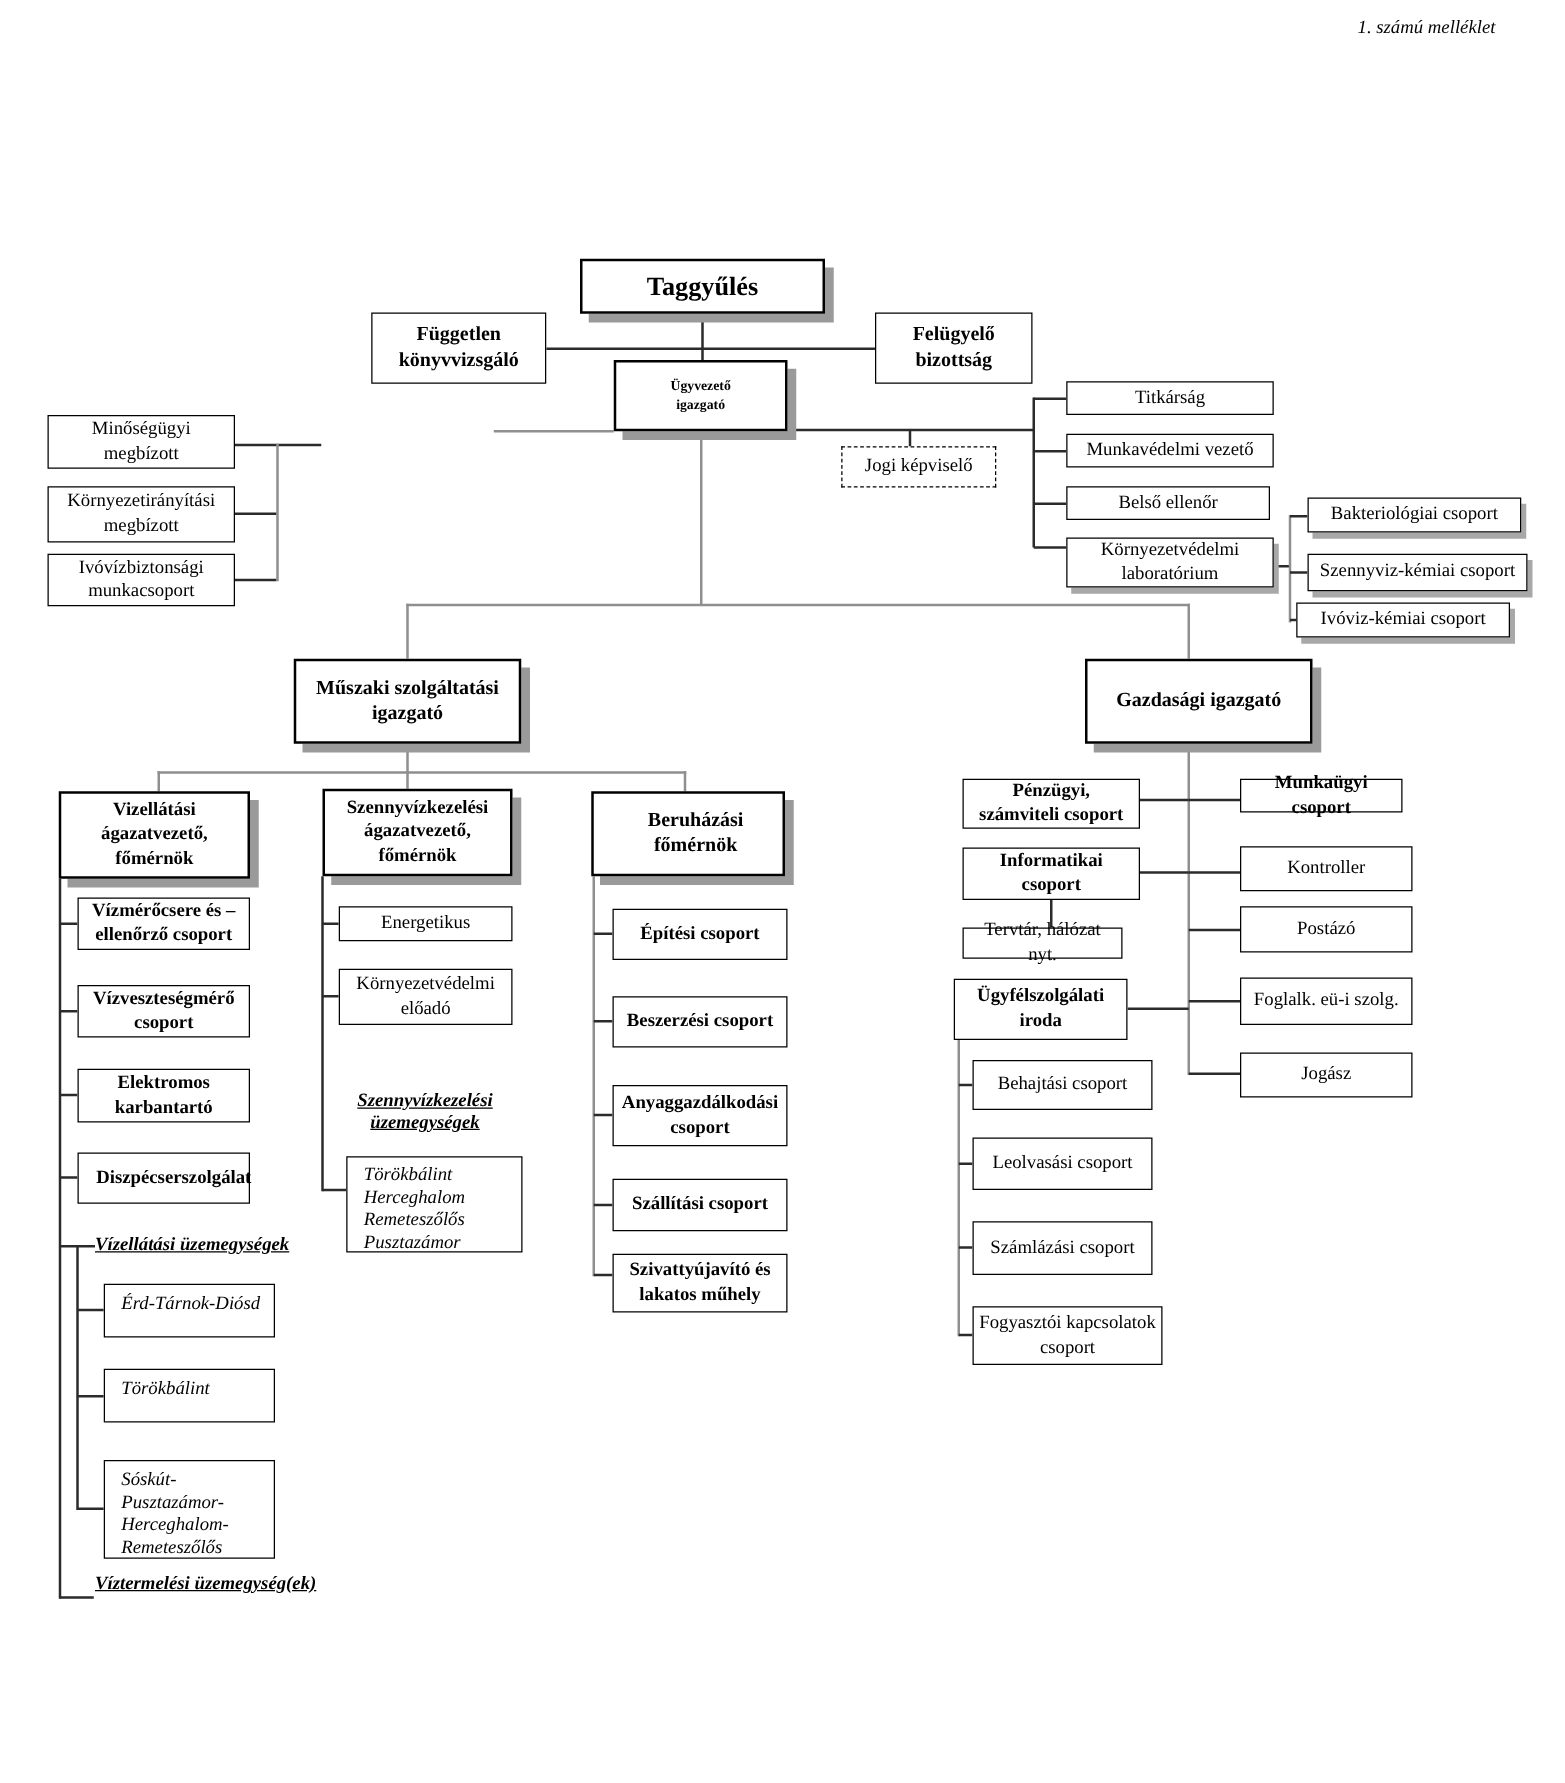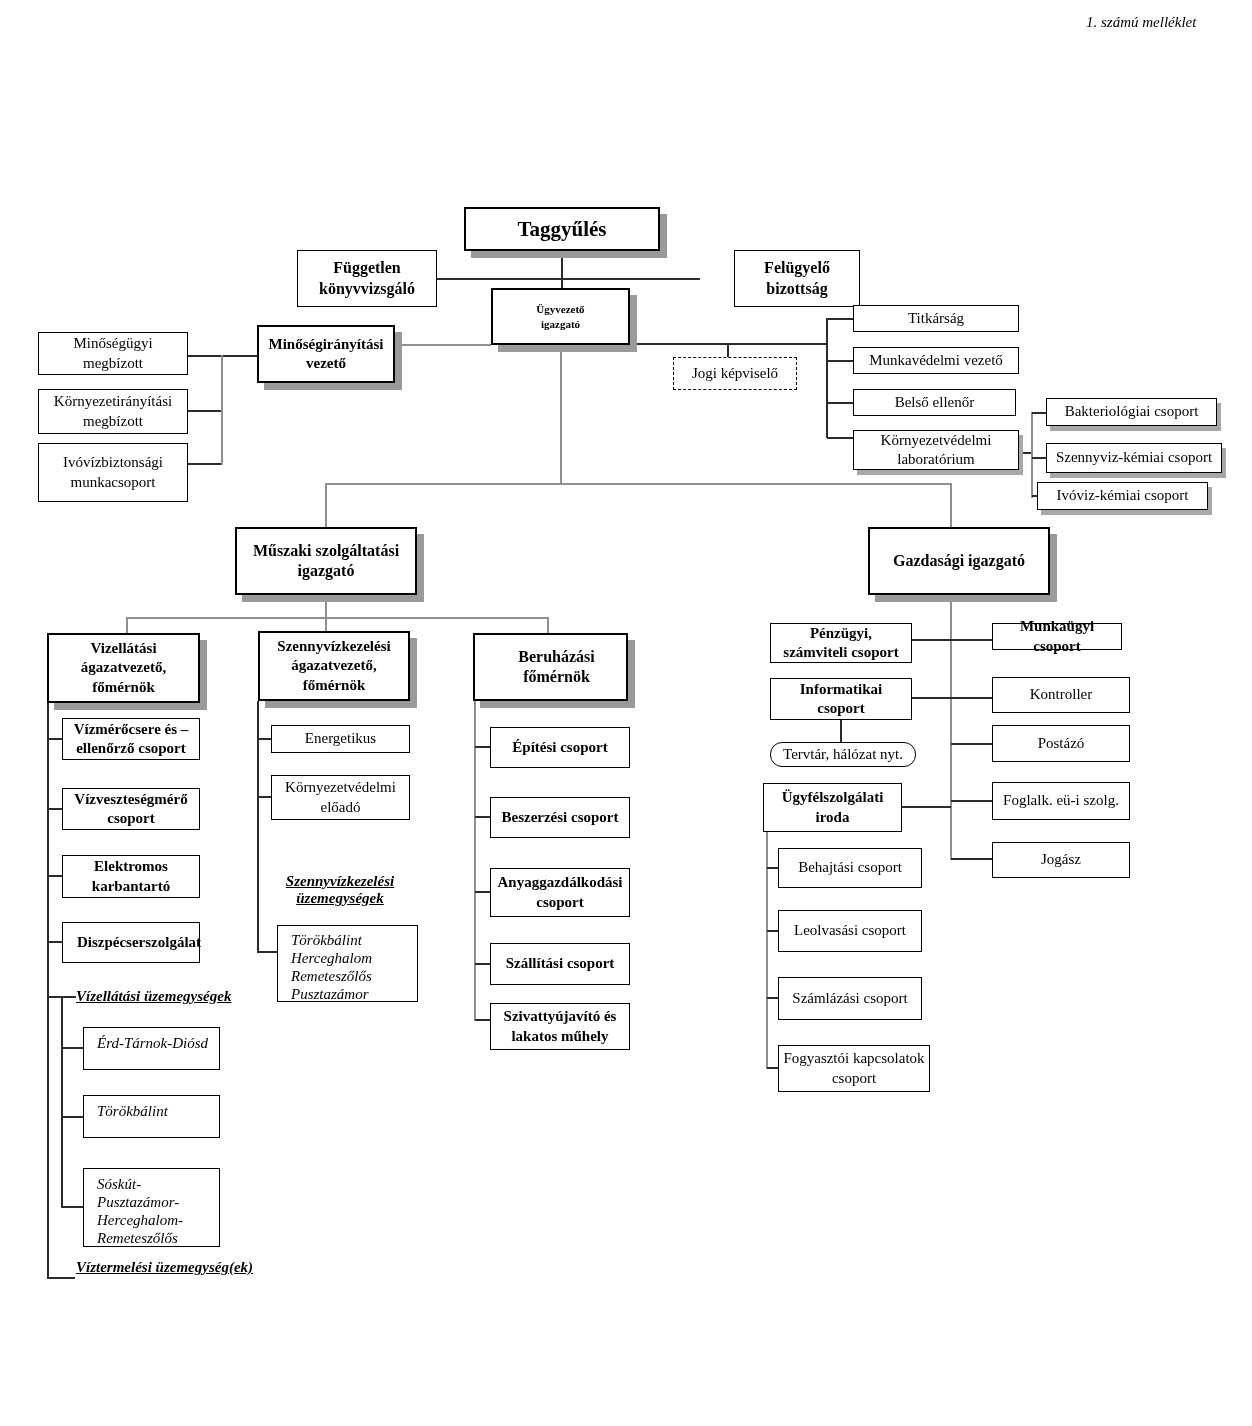--- a/index.html
+++ b/index.html
@@ -142,32 +142,30 @@
 
   <div class="ln lg2" style="left:766px;top:832px;width:2px;height:237px;"></div>
   <div class="ln ld" style="left:767px;top:867px;width:11px;height:2px;"></div>
   <div class="ln ld" style="left:767px;top:930px;width:11px;height:2px;"></div>
   <div class="ln ld" style="left:767px;top:997px;width:11px;height:2px;"></div>
   <div class="ln ld" style="left:767px;top:1067px;width:11px;height:2px;"></div>
 
   <div class="b bold xl sh" style="left:464px;top:207px;width:196px;height:44px;">Taggyűlés</div>
   <div class="b bold" style="left:297px;top:250px;width:140px;height:57px;font-size:16px;">Független
 könyvvizsgáló</div>
-  <div class="b bold" style="left:700px;top:250px;width:126px;height:57px;font-size:16px;margin-left:34px;">Felügyelő
+  <div class="b bold" style="left:700px;top:250px;width:126px;height:57px;font-size:16px;">Felügyelő
 bizottság</div>
   <div class="b bold lg sh" style="left:491px;top:288px;width:139px;height:57px;">Ügyvezető
 igazgató</div>
 
-  <div class="b bold sh" style="left:257px;top:325px;width:138px;height:58px;">Minőségirányítási
-vezető</div>
   <div class="b" style="left:38px;top:332px;width:150px;height:43px;">Minőségügyi
 megbízott</div>
   <div class="b" style="left:38px;top:389px;width:150px;height:45px;">Környezetirányítási
 megbízott</div>
-  <div class="b" style="left:38px;top:443px;width:150px;height:59px;">Ivóvízbiztonsági
+  <div class="b" style="left:38px;top:443px;width:150px;height:42px;">Ivóvízbiztonsági
 munkacsoport</div>
 
   <div class="b dash" style="left:673px;top:357px;width:124px;height:33px;">Jogi képviselő</div>
 
   <div class="b" style="left:853px;top:305px;width:166px;height:27px;">Titkárság</div>
   <div class="b" style="left:853px;top:347px;width:166px;height:27px;">Munkavédelmi vezető</div>
   <div class="b" style="left:853px;top:389px;width:163px;height:27px;">Belső ellenőr</div>
   <div class="b sh2" style="left:853px;top:430px;width:166px;height:40px;">Környezetvédelmi
 laboratórium</div>
   <div class="b sh2" style="left:1046px;top:398px;width:171px;height:28px;">Bakteriológiai csoport</div>
@@ -217,21 +215,21 @@
   <div class="b bold" style="left:490px;top:868px;width:140px;height:49px;">Anyaggazdálkodási
 csoport</div>
   <div class="b bold" style="left:490px;top:943px;width:140px;height:42px;">Szállítási csoport</div>
   <div class="b bold" style="left:490px;top:1003px;width:140px;height:47px;">Szivattyújavító és
 lakatos műhely</div>
 
   <div class="b bold" style="left:770px;top:623px;width:142px;height:40px;">Pénzügyi,
 számviteli csoport</div>
   <div class="b bold" style="left:770px;top:678px;width:142px;height:42px;">Informatikai
 csoport</div>
-  <div class="b" style="left:770px;top:742px;width:146px;height:25px;border-radius:12px;">Tervtár, hálózat nyt.</div>
+  <div class="b" style="left:770px;top:742px;width:128px;height:25px;">Tervtár, hálózat nyt.</div>
   <div class="b bold" style="left:763px;top:783px;width:139px;height:49px;">Ügyfélszolgálati
 iroda</div>
   <div class="b" style="left:778px;top:848px;width:144px;height:40px;">Behajtási csoport</div>
   <div class="b" style="left:778px;top:910px;width:144px;height:42px;">Leolvasási csoport</div>
   <div class="b" style="left:778px;top:977px;width:144px;height:43px;">Számlázási csoport</div>
   <div class="b" style="left:778px;top:1045px;width:152px;height:47px;">Fogyasztói kapcsolatok
 csoport</div>
 
   <div class="b bold" style="left:992px;top:623px;width:130px;height:27px;">Munkaügyi csoport</div>
   <div class="b" style="left:992px;top:677px;width:138px;height:36px;">Kontroller</div>

